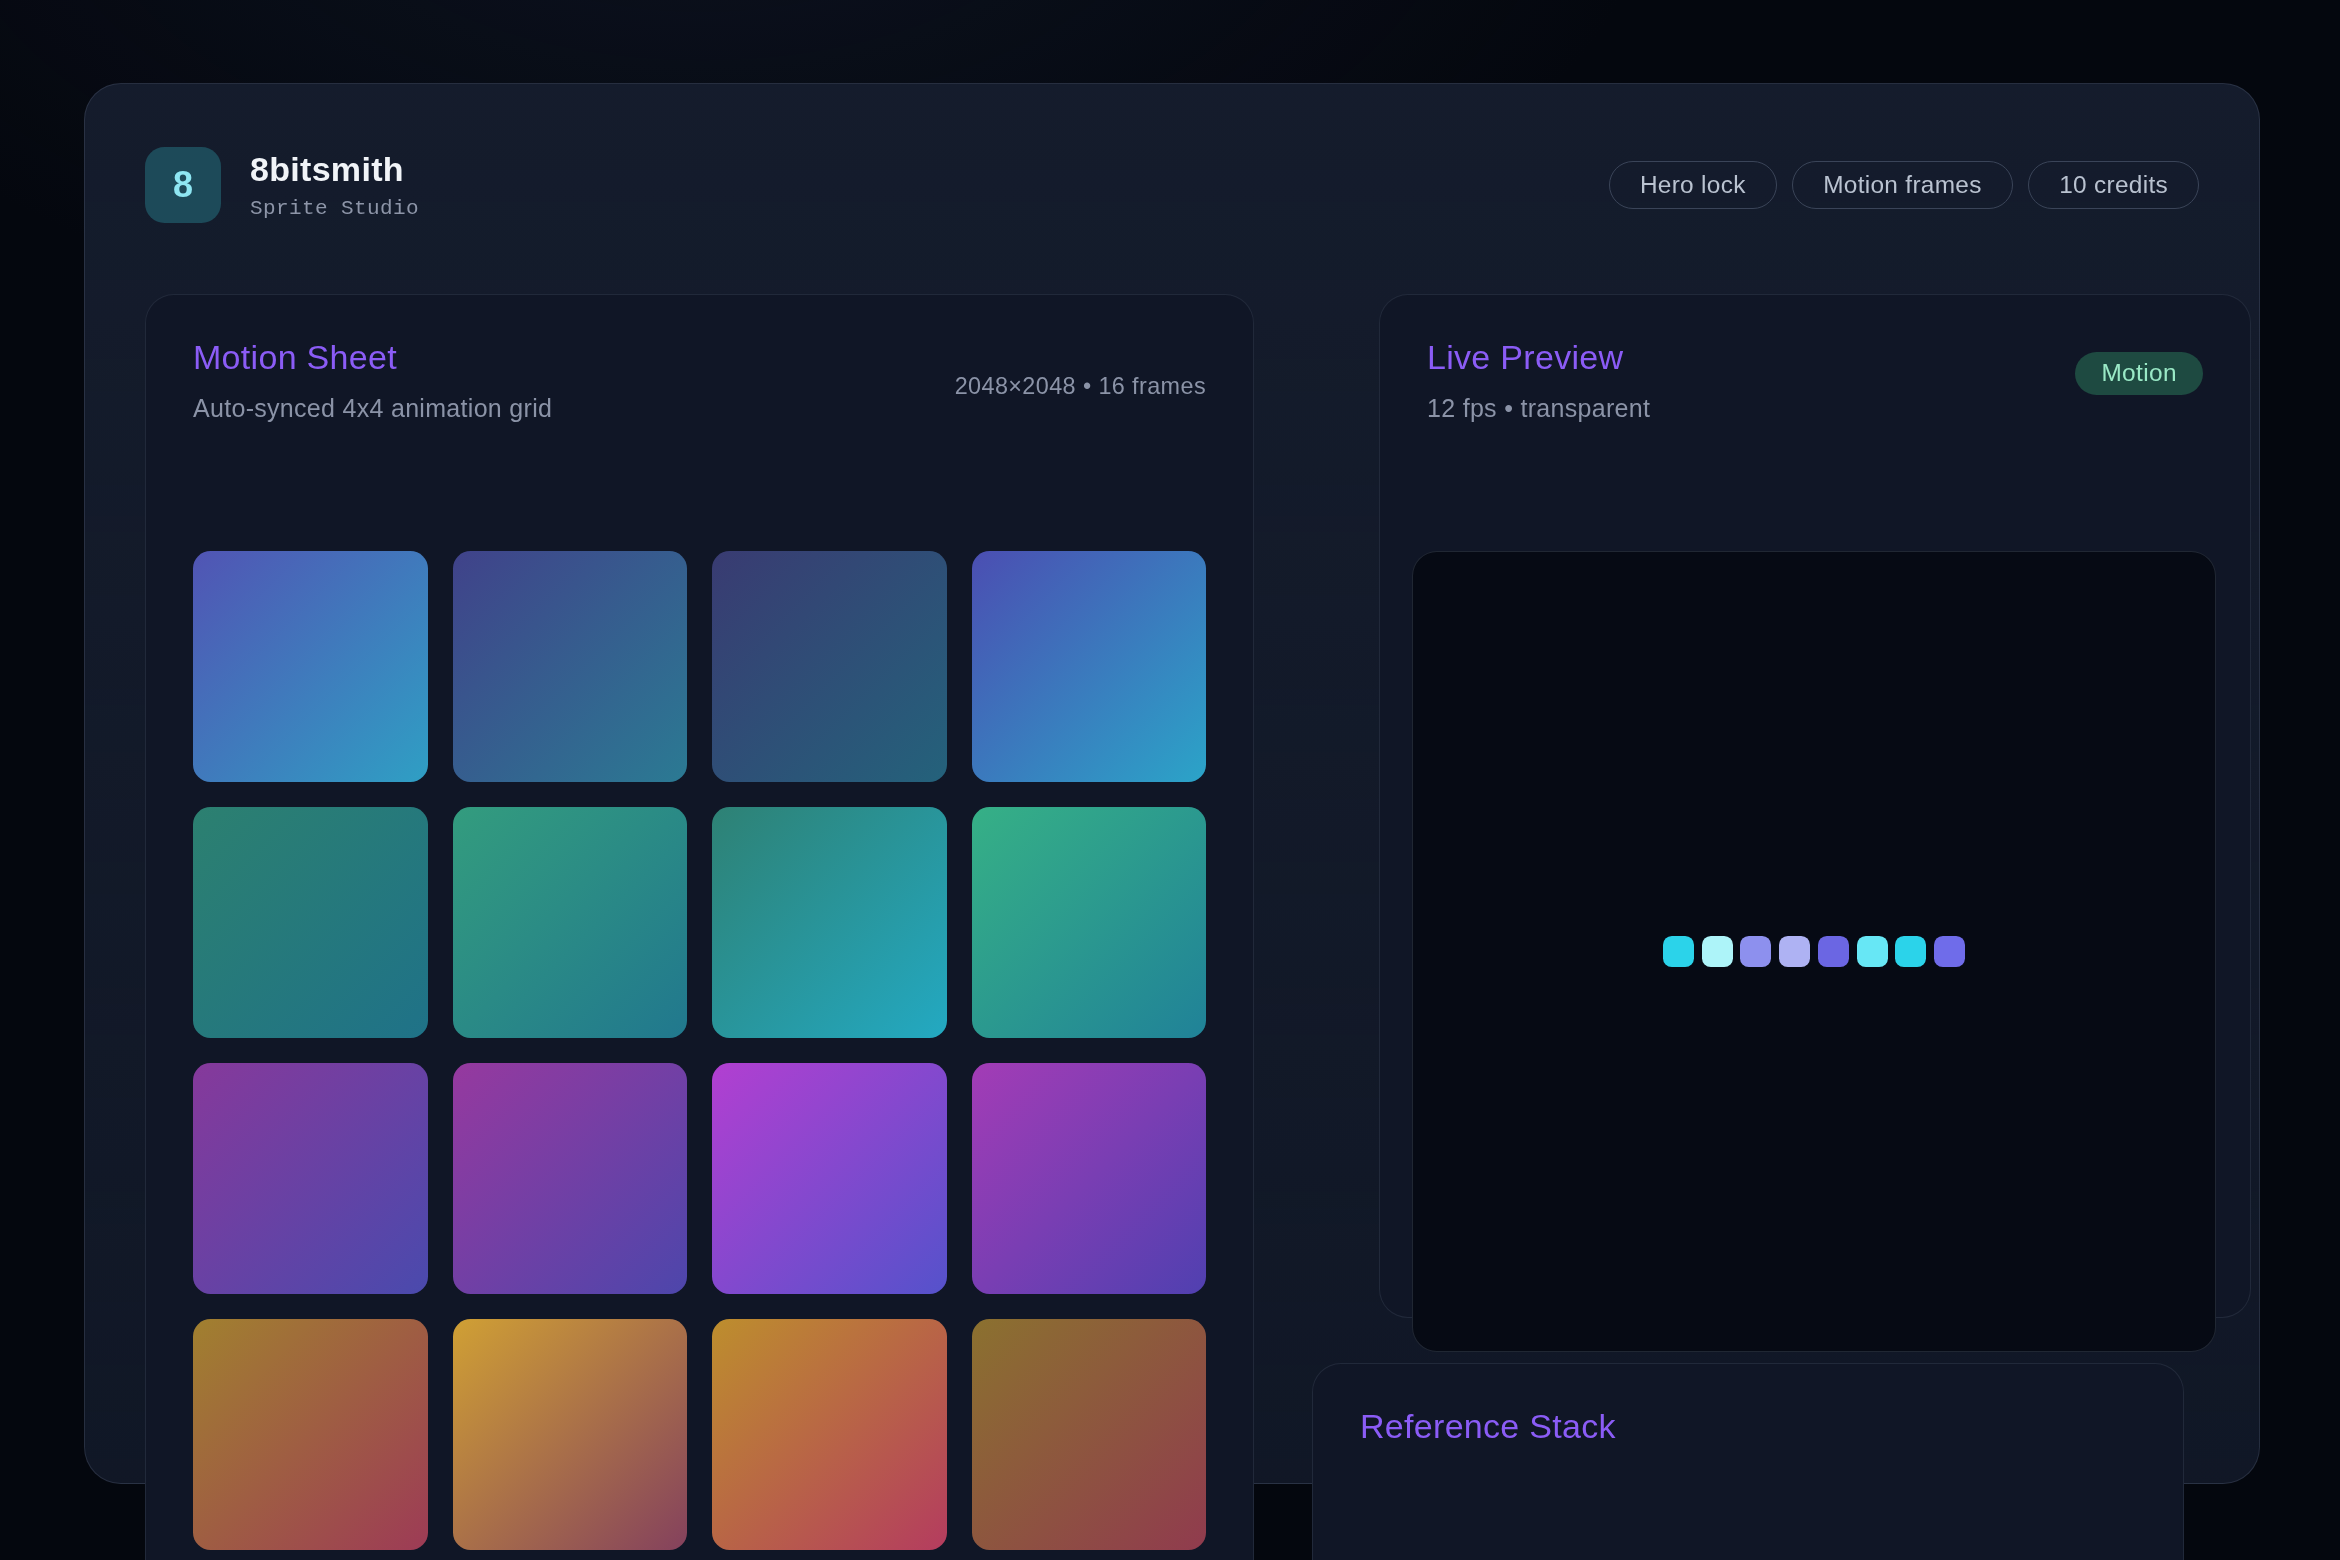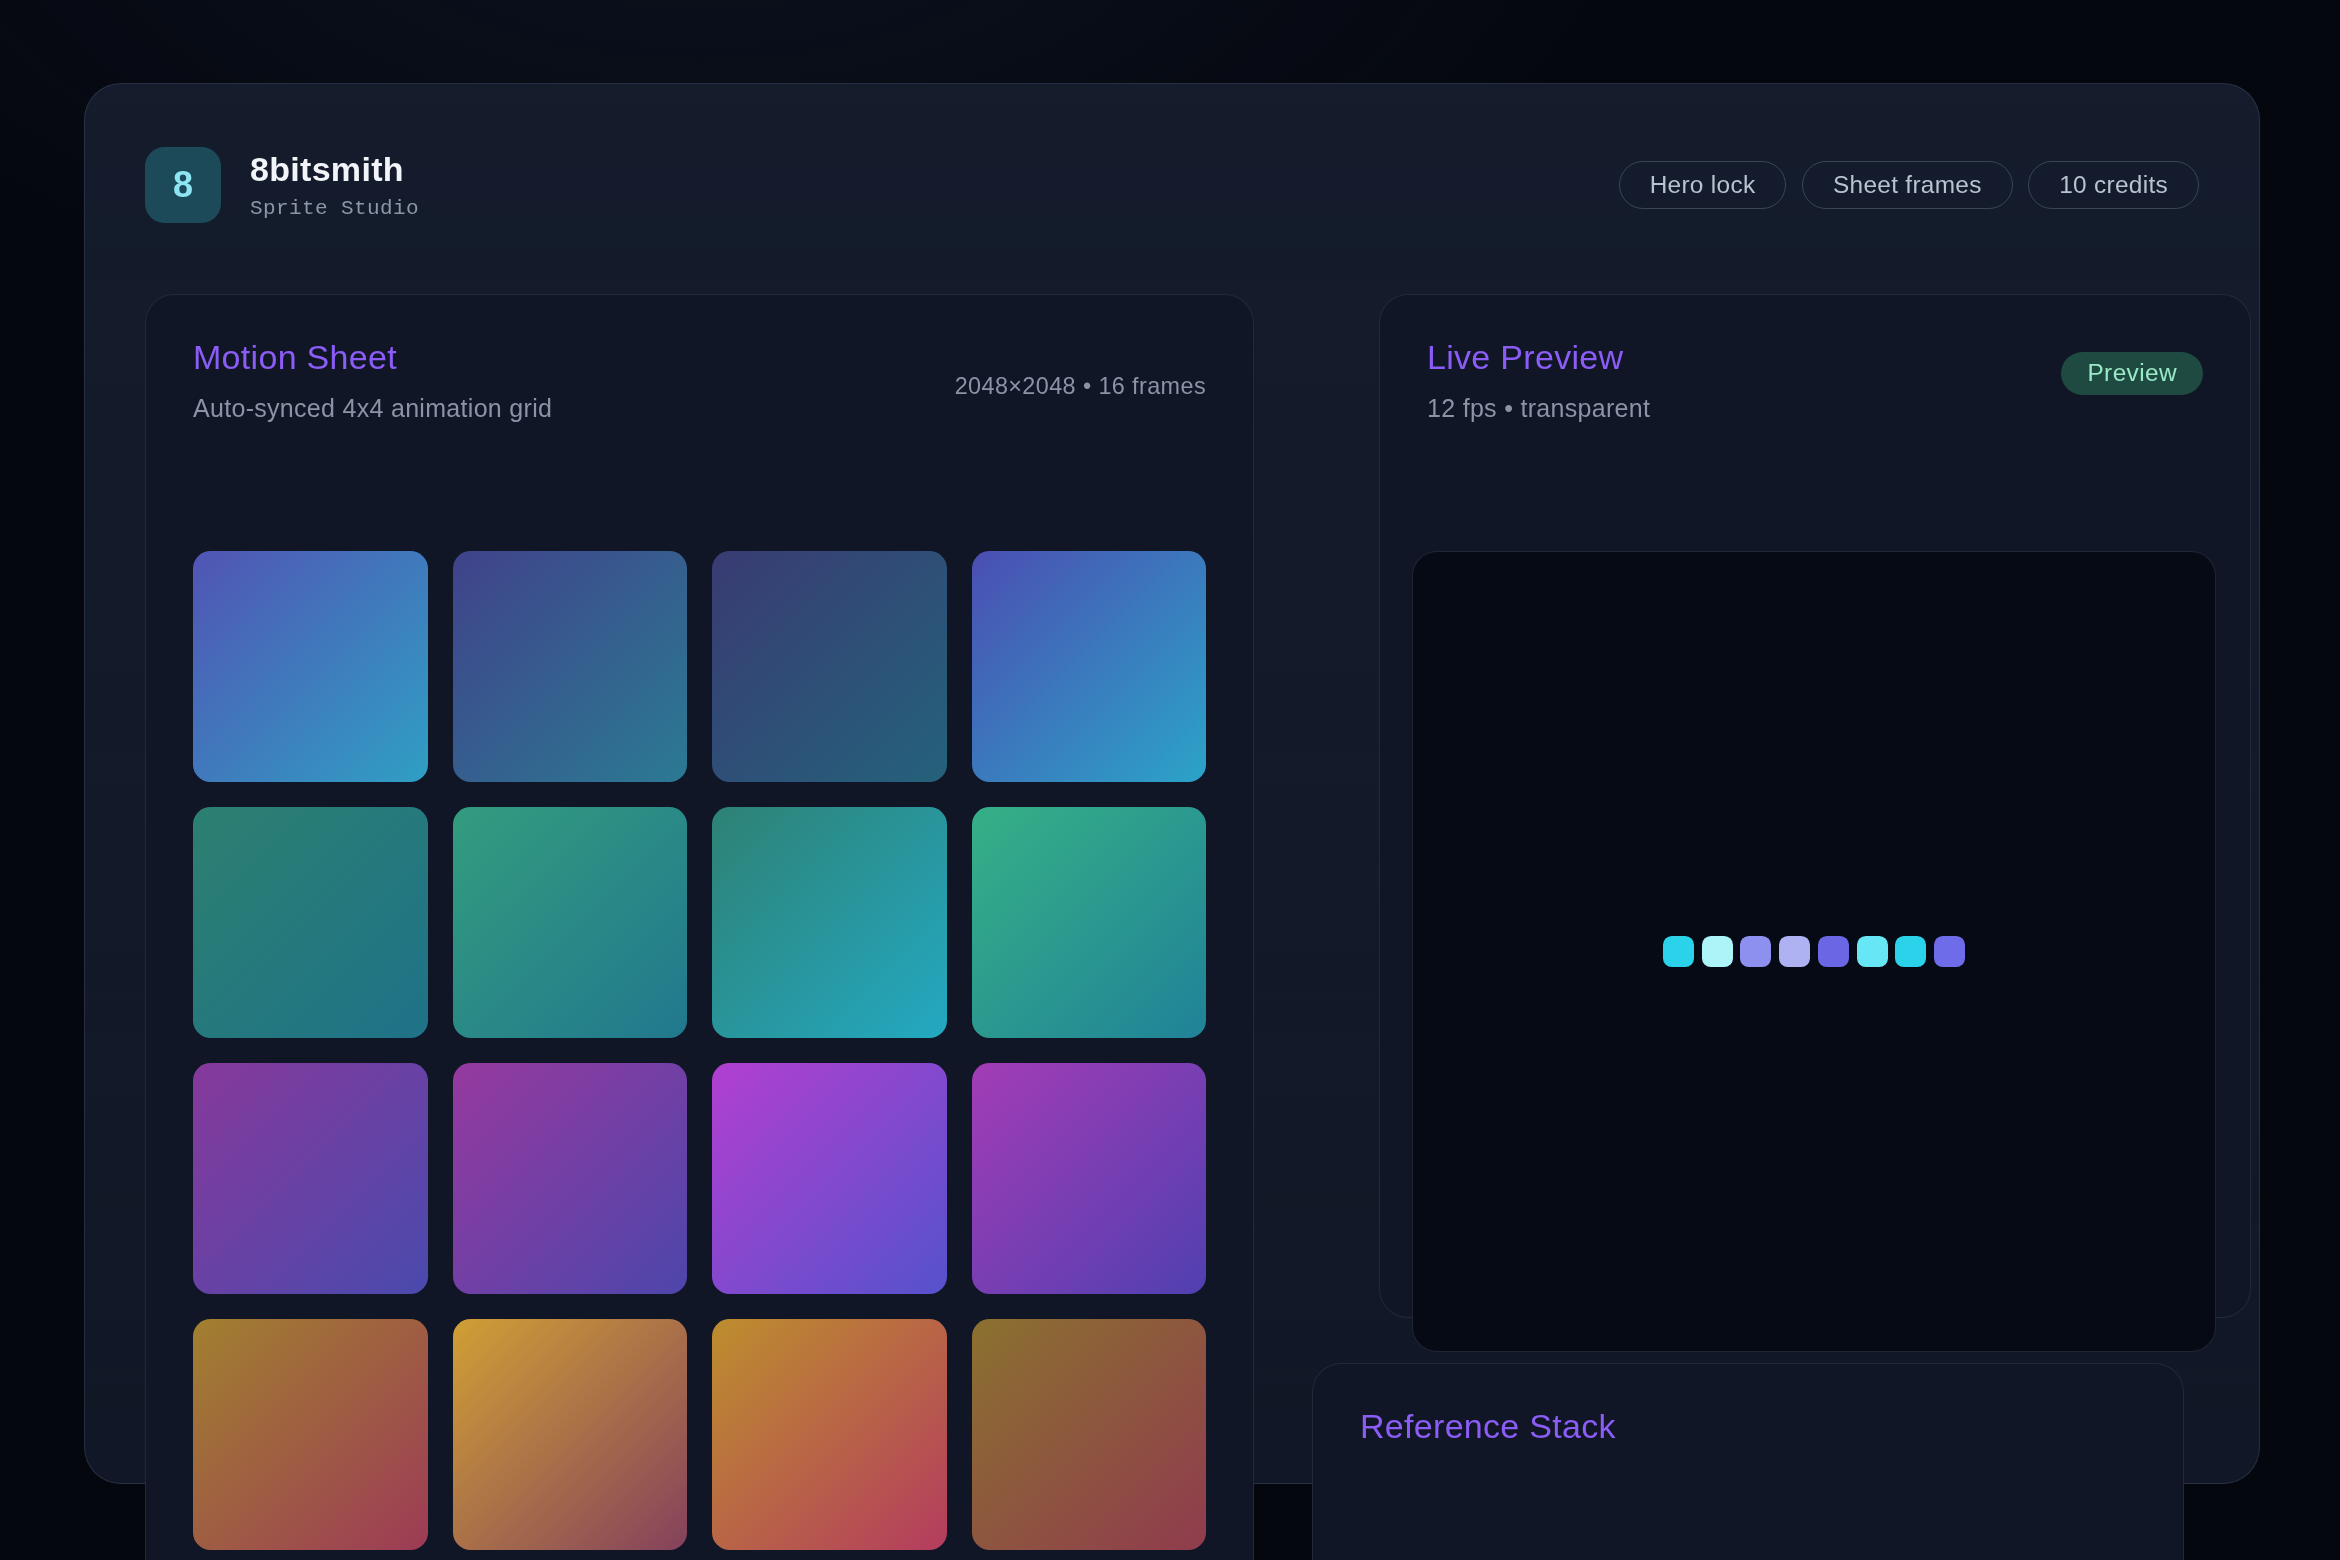--- a/index.html
+++ b/index.html
@@ -84,21 +84,21 @@
   <div class="hdr">
     <div class="brandwrap">
       <div class="logo">8</div>
       <div class="brandtext">
         <div class="brand">8bitsmith</div>
         <div class="brandsub">Sprite Studio</div>
       </div>
     </div>
     <div class="pills">
       <button class="pill">Hero lock</button>
-      <button class="pill">Sheet frames</button>
+      <button class="pill">Motion frames</button>
       <button class="pill">10 credits</button>
     </div>
   </div>
 
   <div class="card card-motion">
     <div class="cardhead">
       <div class="cardtitle">Motion Sheet</div>
       <div class="cardsub">Auto-synced 4x4 animation grid</div>
       <div class="cardmeta">2048×2048 • 16 frames</div>
     </div>
@@ -119,21 +119,21 @@
         <div class="mtile" style="background: linear-gradient(135deg, rgb(208, 160, 52), rgb(132, 65, 93));"></div>
         <div class="mtile" style="background: linear-gradient(135deg, rgb(189, 142, 45), rgb(180, 60, 95));"></div>
         <div class="mtile" style="background: linear-gradient(135deg, rgb(139, 113, 47), rgb(144, 59, 78));"></div>
       </div>
   </div>
 
   <div class="card card-live">
     <div class="cardhead">
       <div class="cardtitle">Live Preview</div>
       <div class="cardsub">12 fps • transparent</div>
-      <div class="badge">Preview</div>
+      <div class="badge">Motion</div>
     </div>
     <div class="screen">
       <div class="pxrow">
           <div class="px" style="background: rgb(43, 211, 234);"></div>
           <div class="px" style="background: rgb(173, 244, 249);"></div>
           <div class="px" style="background: rgb(141, 144, 238);"></div>
           <div class="px" style="background: rgb(174, 178, 243);"></div>
           <div class="px" style="background: rgb(107, 102, 227);"></div>
           <div class="px" style="background: rgb(103, 231, 245);"></div>
           <div class="px" style="background: rgb(43, 211, 234);"></div>

